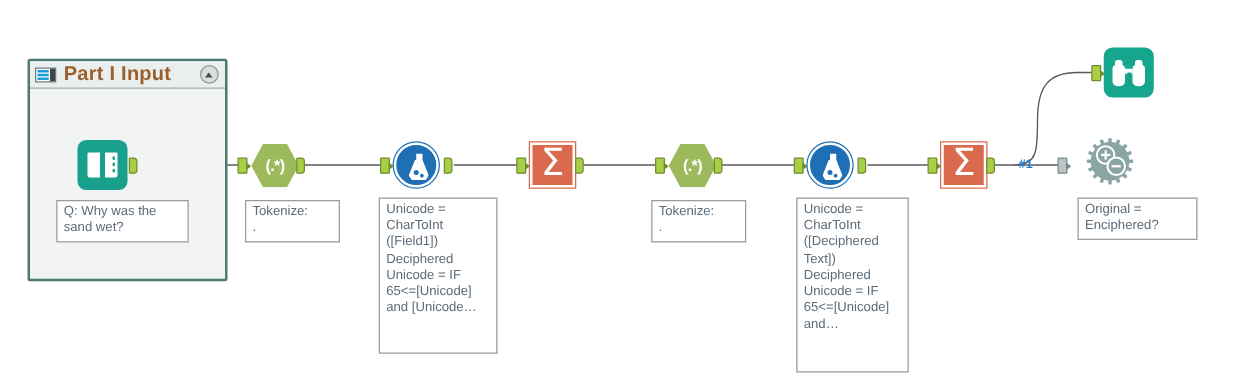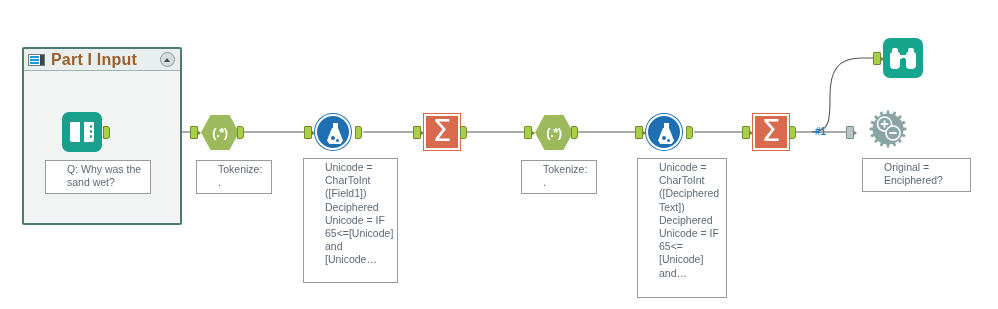--- a/index.html
+++ b/index.html
@@ -299,21 +299,21 @@
   
   .annot {
     position: absolute;
     box-sizing: border-box;
     background: #ffffff;
     border: 1px solid #9a9a9a;
     color: #5c6b78;
     font-size: 10.5px;
     line-height: 13.2px;
     font-family: "Liberation Sans", sans-serif;
-    padding: 2px 3px 2px 21px;
+    padding: 2px 3px 2px 5px;
     white-space: pre-line;
     overflow: hidden;
   }
 
   
   .conn-label {
     position: absolute;
     font-size: 10px;
     font-weight: bold;
     font-family: "Liberation Sans", sans-serif;
@@ -501,16 +501,16 @@
 
         <circle cx="15.5" cy="14" r="7" fill="#8ba5a5" stroke="#ffffff" stroke-width="1.6"></circle>
         <rect x="14.6" y="10.3" width="1.8" height="7.4" fill="#ffffff"></rect>
         <rect x="11.8" y="13.1" width="7.4" height="1.8" fill="#ffffff"></rect>
 
         <circle cx="24" cy="23" r="7" fill="#8ba5a5" stroke="#ffffff" stroke-width="1.6"></circle>
         <rect x="20.3" y="22.1" width="7.4" height="1.8" fill="#ffffff"></rect>
       </svg>
     </div>
   </div>
-  <div class="annot" style="left:862px; top:158px; width:109px; height:34px;">Original =
+  <div class="annot" style="left:862px; top:158px; width:96px; height:34px;">Original =
 Enciphered?</div>
 
 </div>
 
 </body></html>

